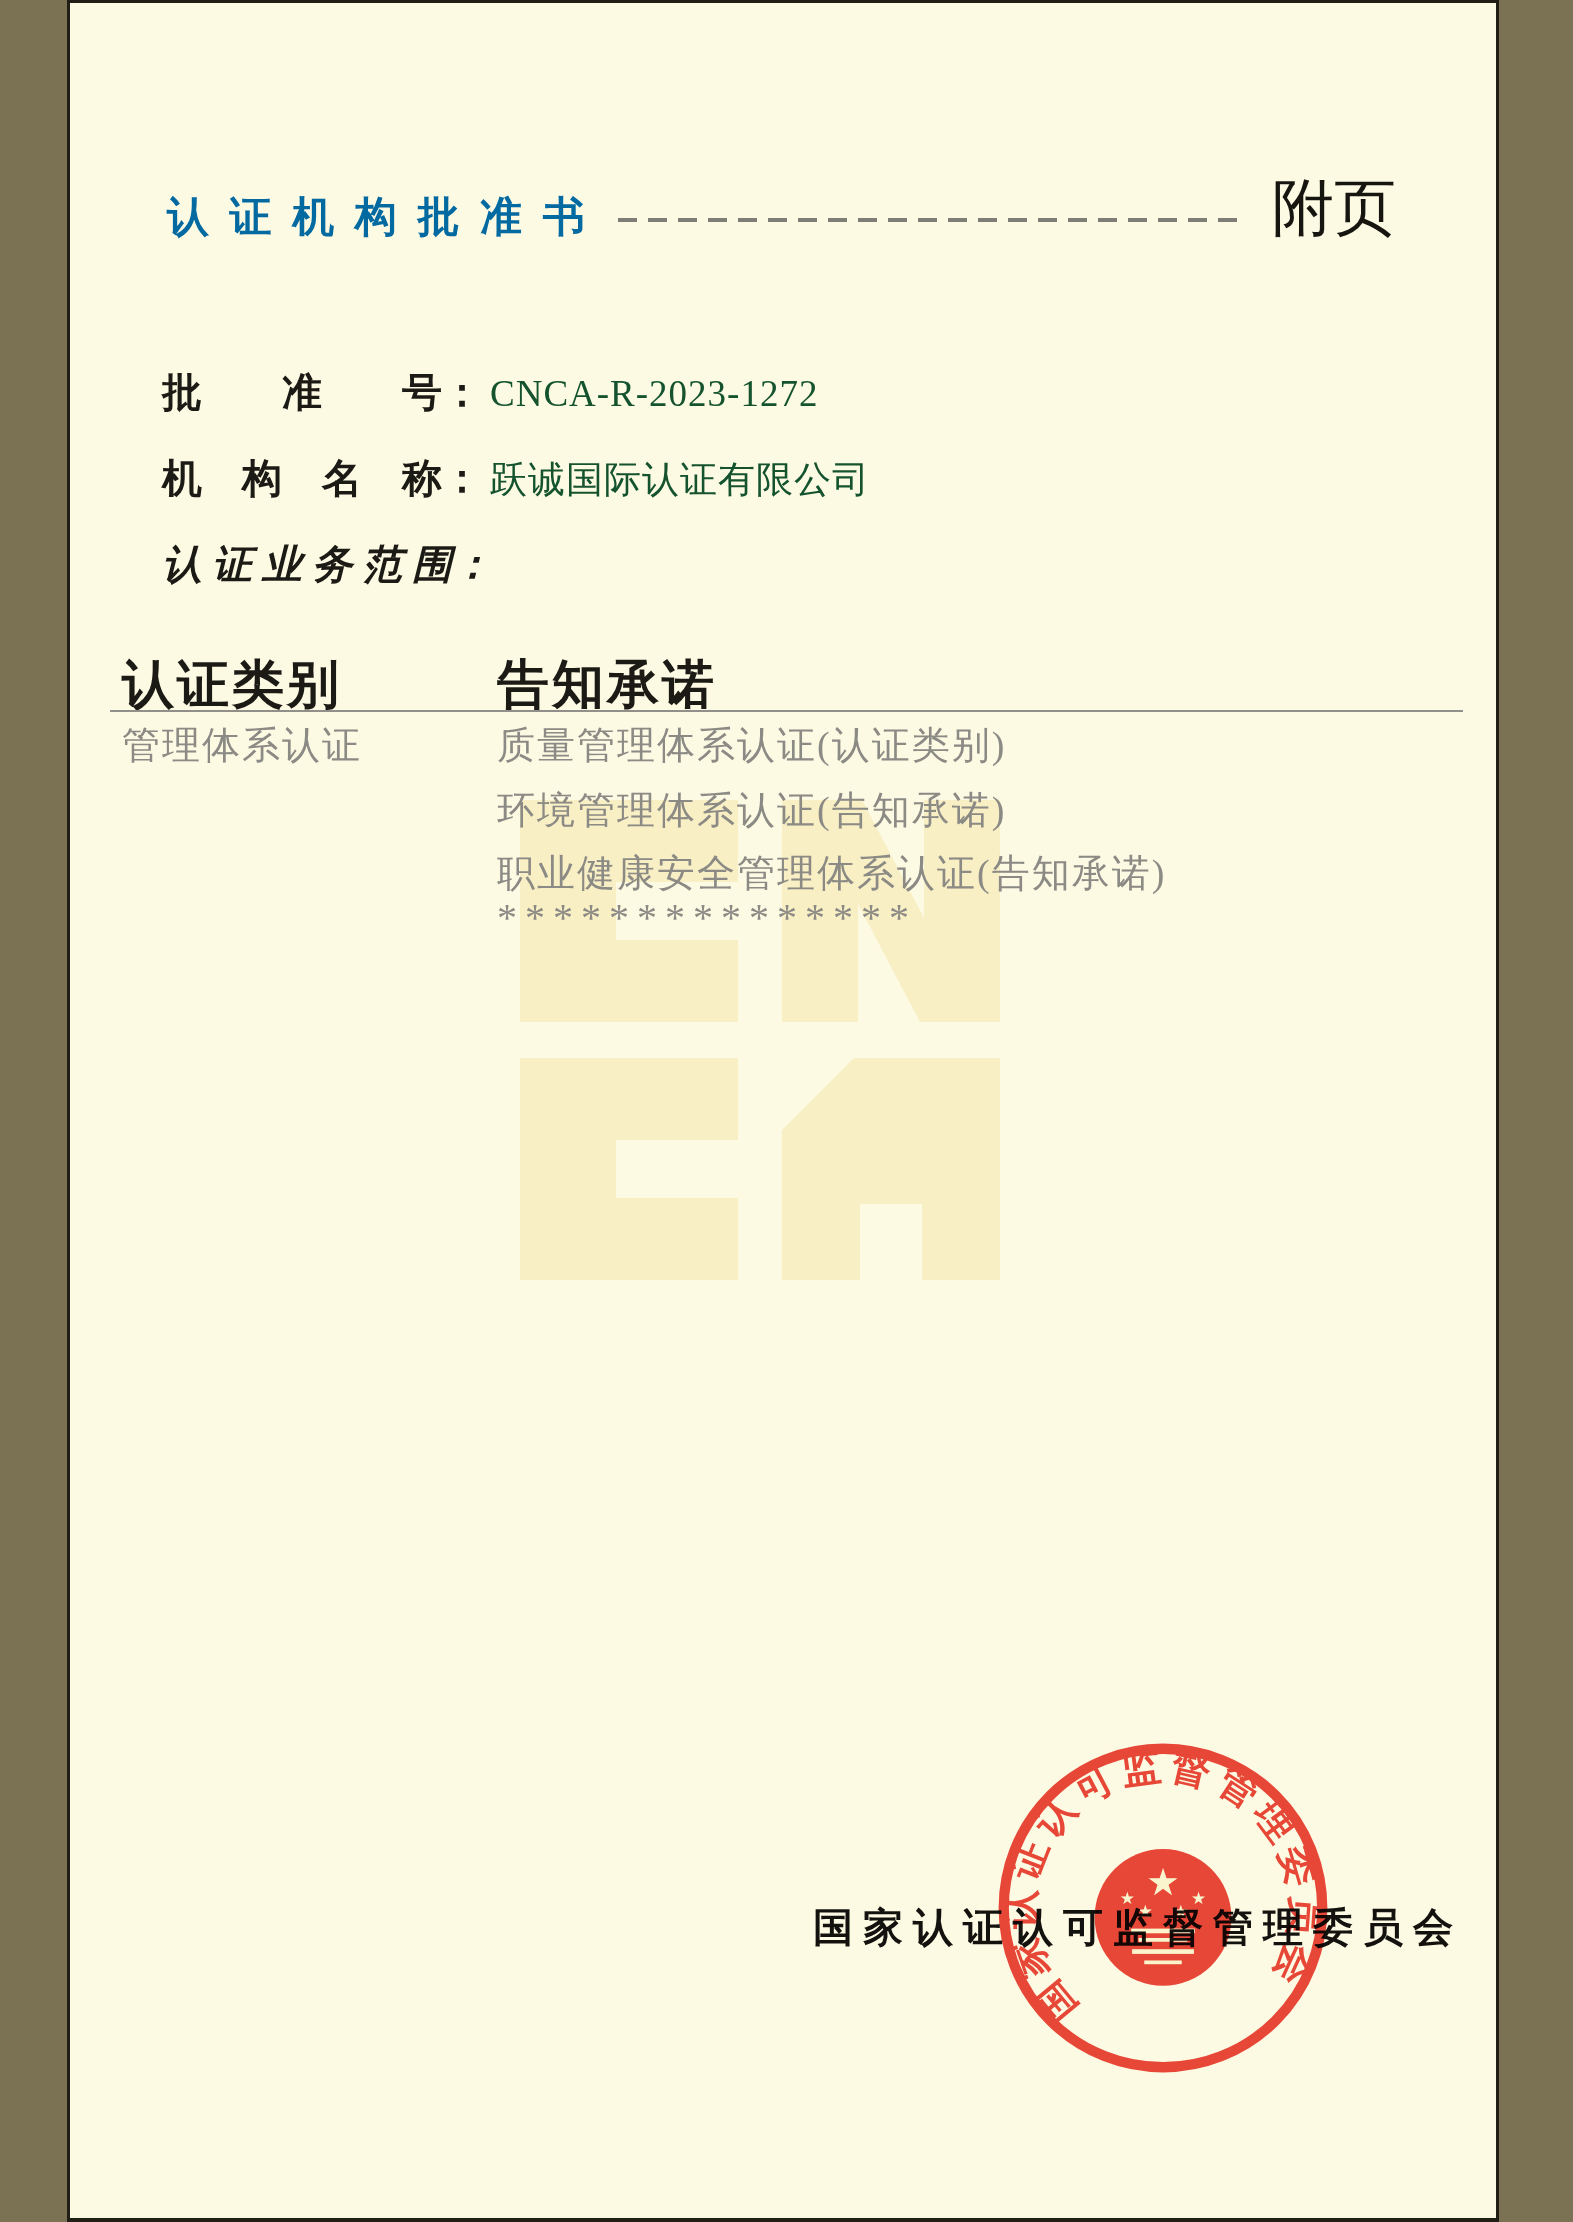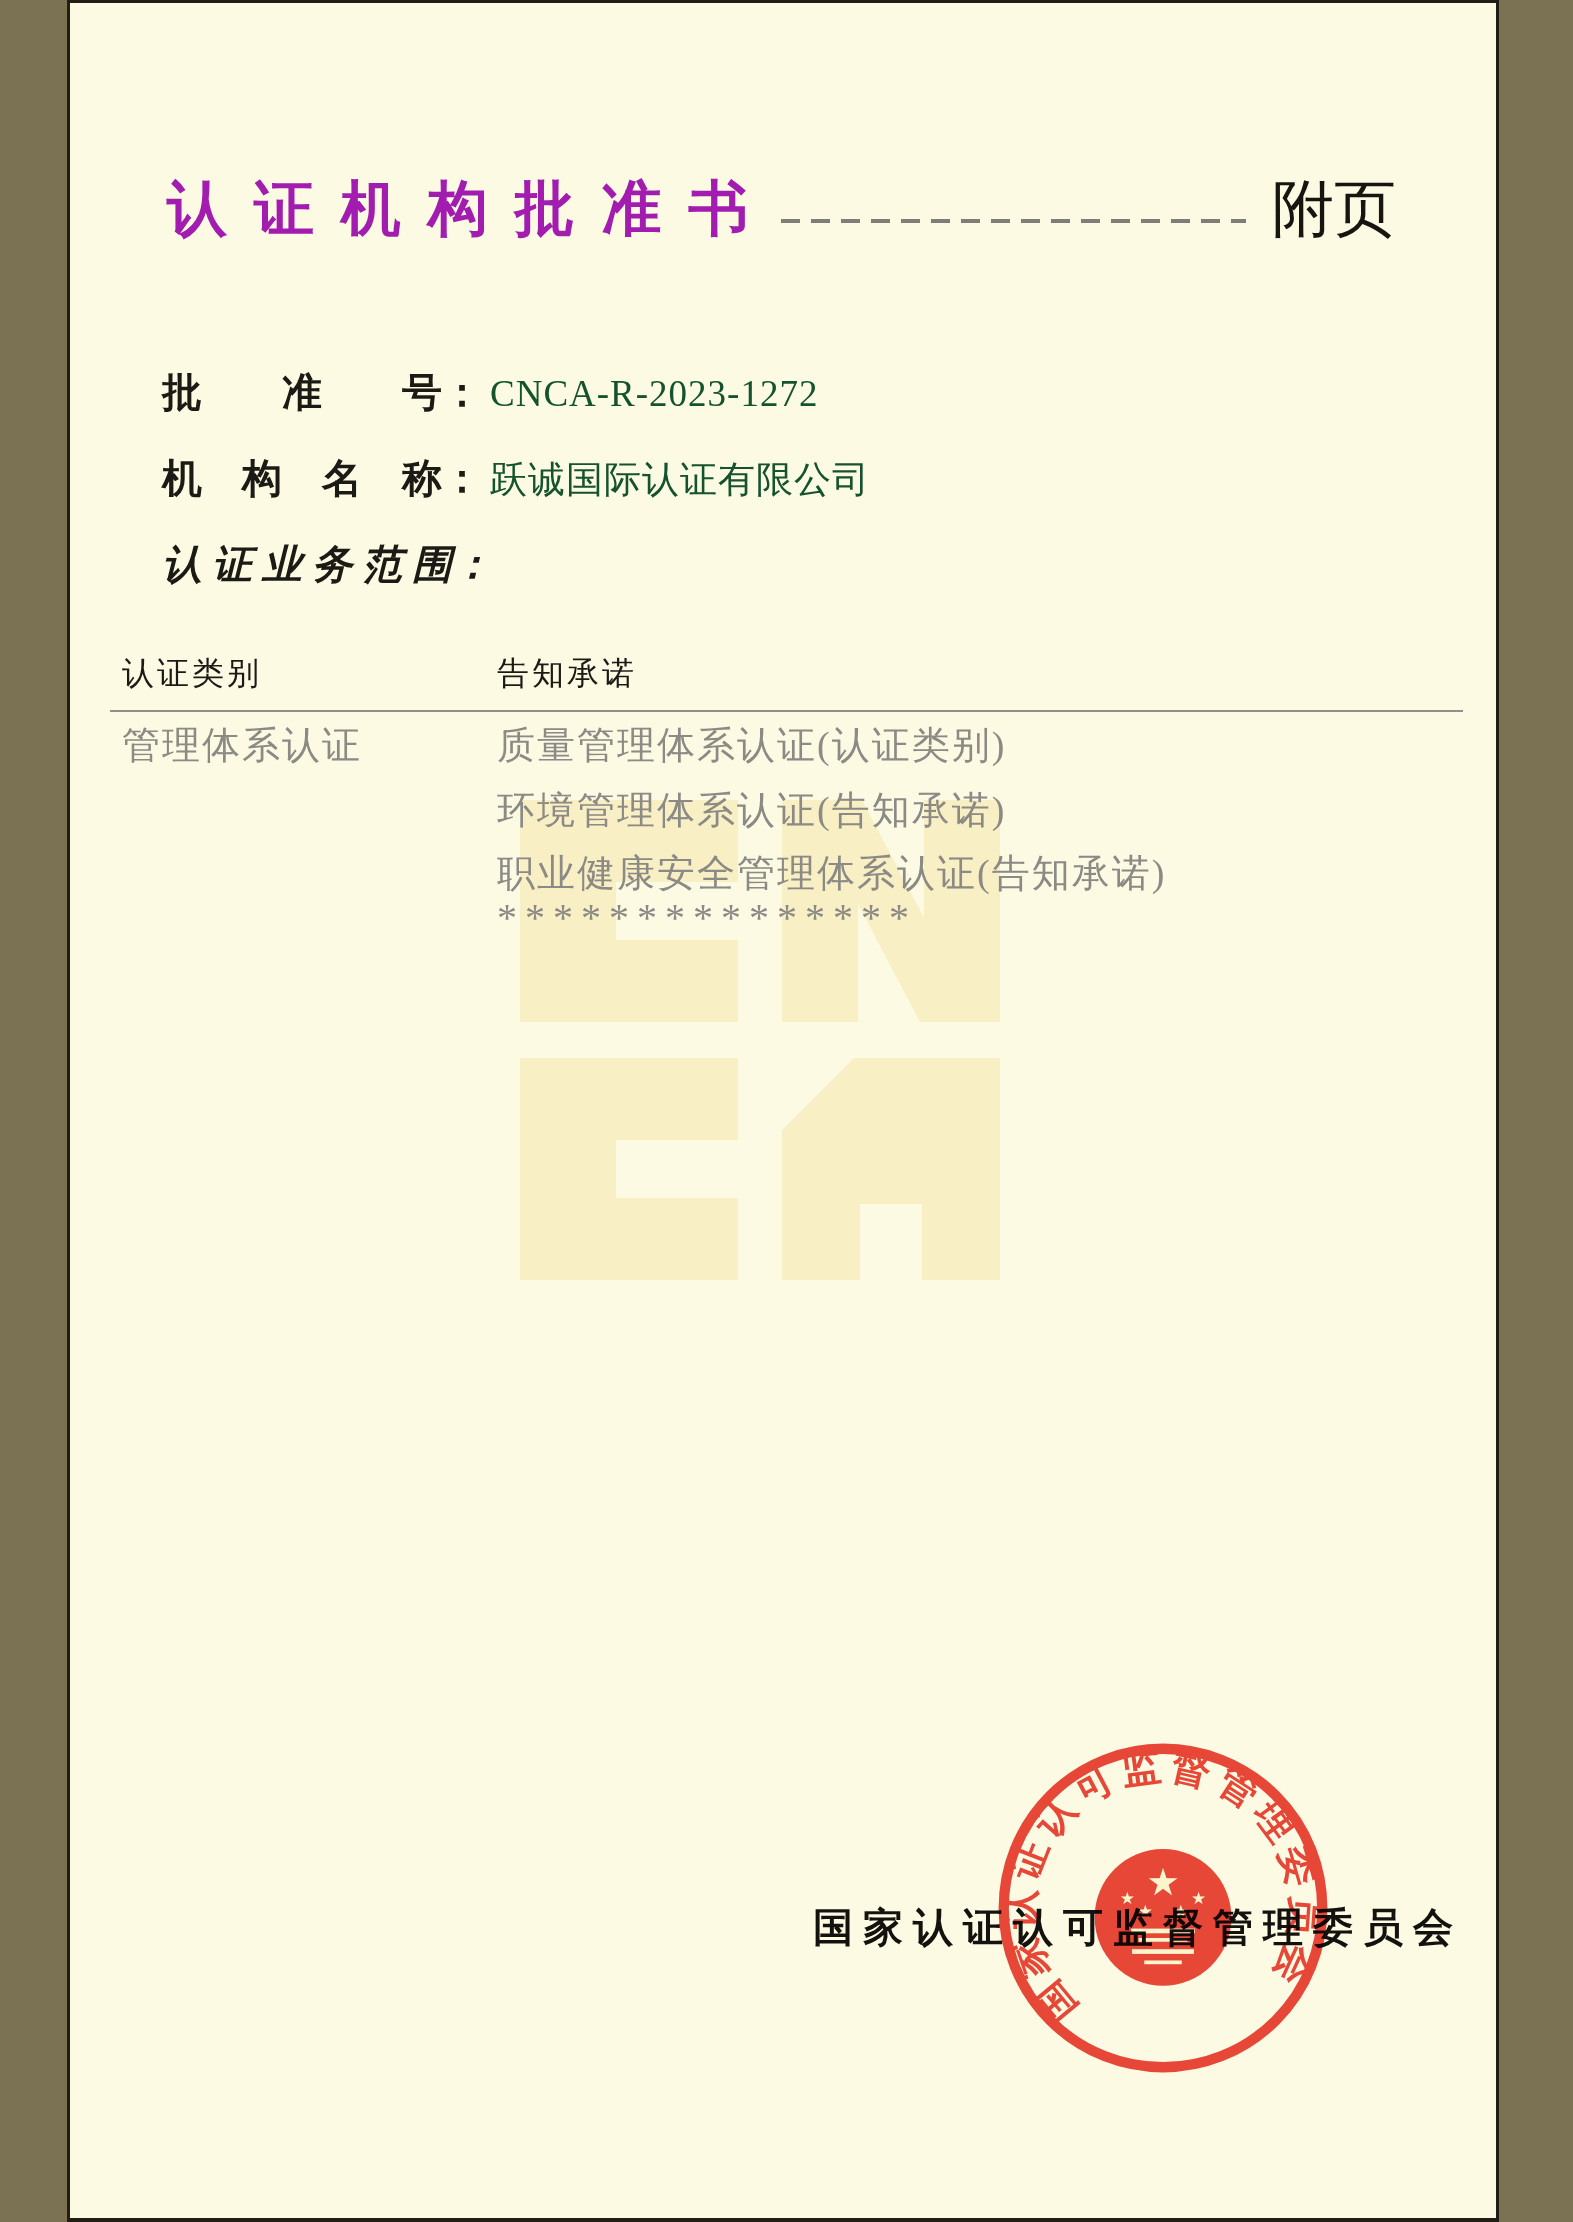--- a/index.html
+++ b/index.html
@@ -6,36 +6,36 @@
   .screen{position:relative;width:1573px;height:2222px;background:#211e16;overflow:hidden;
           font-family:"Liberation Serif","DejaVu Serif",serif;}
   .band{position:absolute;top:0;height:2222px;background:#7A7253;}
   .band-left{left:0;width:67px;}
   .band-right{left:1499px;width:74px;}
   .page{position:absolute;left:70px;top:3px;width:1426px;height:2215px;background:#FDFAE4;}
 
   
   .title-row{position:absolute;left:97px;top:172px;width:1229px;display:flex;align-items:flex-end;}
   .doc-title{font-family:"DejaVu Sans","Liberation Sans",sans-serif;font-weight:bold;
-             font-size:60px;line-height:1.1;letter-spacing:3px;color:#a21caf;white-space:pre;}
+             font-size:42px;line-height:1.1;letter-spacing:3px;color:#0369a1;white-space:pre;}
   .title-dashes{flex:1;height:4px;margin:0 26px 18px 30px;
       background:repeating-linear-gradient(to right,#7f7e76 0 19px,transparent 19px 30px);}
   .page-tag{font-family:"DejaVu Sans","Liberation Sans",sans-serif;font-weight:normal;
             font-size:62px;line-height:1.05;color:#161510;white-space:nowrap;}
 
   
   .field{position:absolute;left:92px;white-space:nowrap;font-size:40px;line-height:1.1;}
   .field-label,.field-colon{font-weight:bold;color:#1c1a15;}
   .field-value{color:#14532d;font-size:37px;letter-spacing:1px;margin-left:8px;}
   .f-approval{top:368px;}
   .f-org{top:454px;}
   .f-scope{top:540px;font-style:italic;}
 
   
-  .th{position:absolute;top:653px;font-weight:normal;font-size:32px;letter-spacing:3px;
+  .th{position:absolute;top:653px;font-weight:bold;font-size:52px;letter-spacing:3px;
       color:#1c1a15;white-space:nowrap;line-height:1.1;}
   .th-cat{left:52px;}
   .th-dom{left:427px;}
   .rule{position:absolute;left:40px;top:707px;width:1353px;height:2px;background:#908f89;}
   .td{position:absolute;font-size:38px;letter-spacing:2px;color:#8b8a84;
       white-space:nowrap;line-height:1.1;}
   .td-cat{left:52px;top:722px;}
   .dom-0{left:427px;top:722px;}
   .dom-1{left:427px;top:787px;}
   .dom-2{left:427px;top:850px;}

